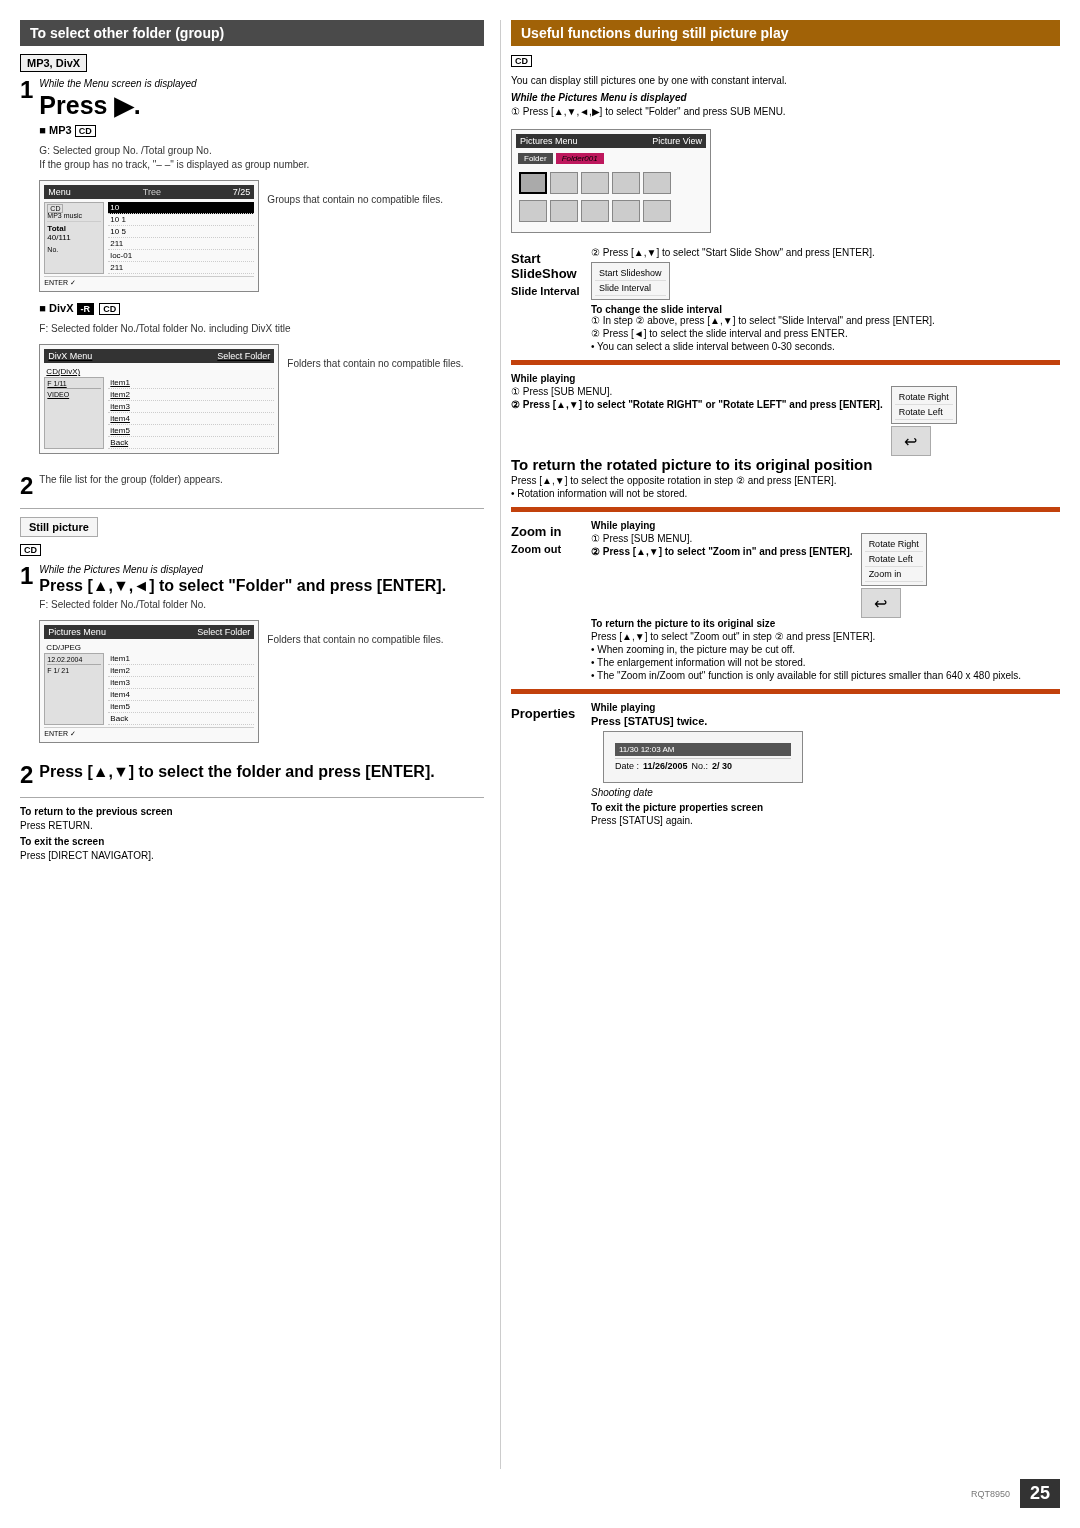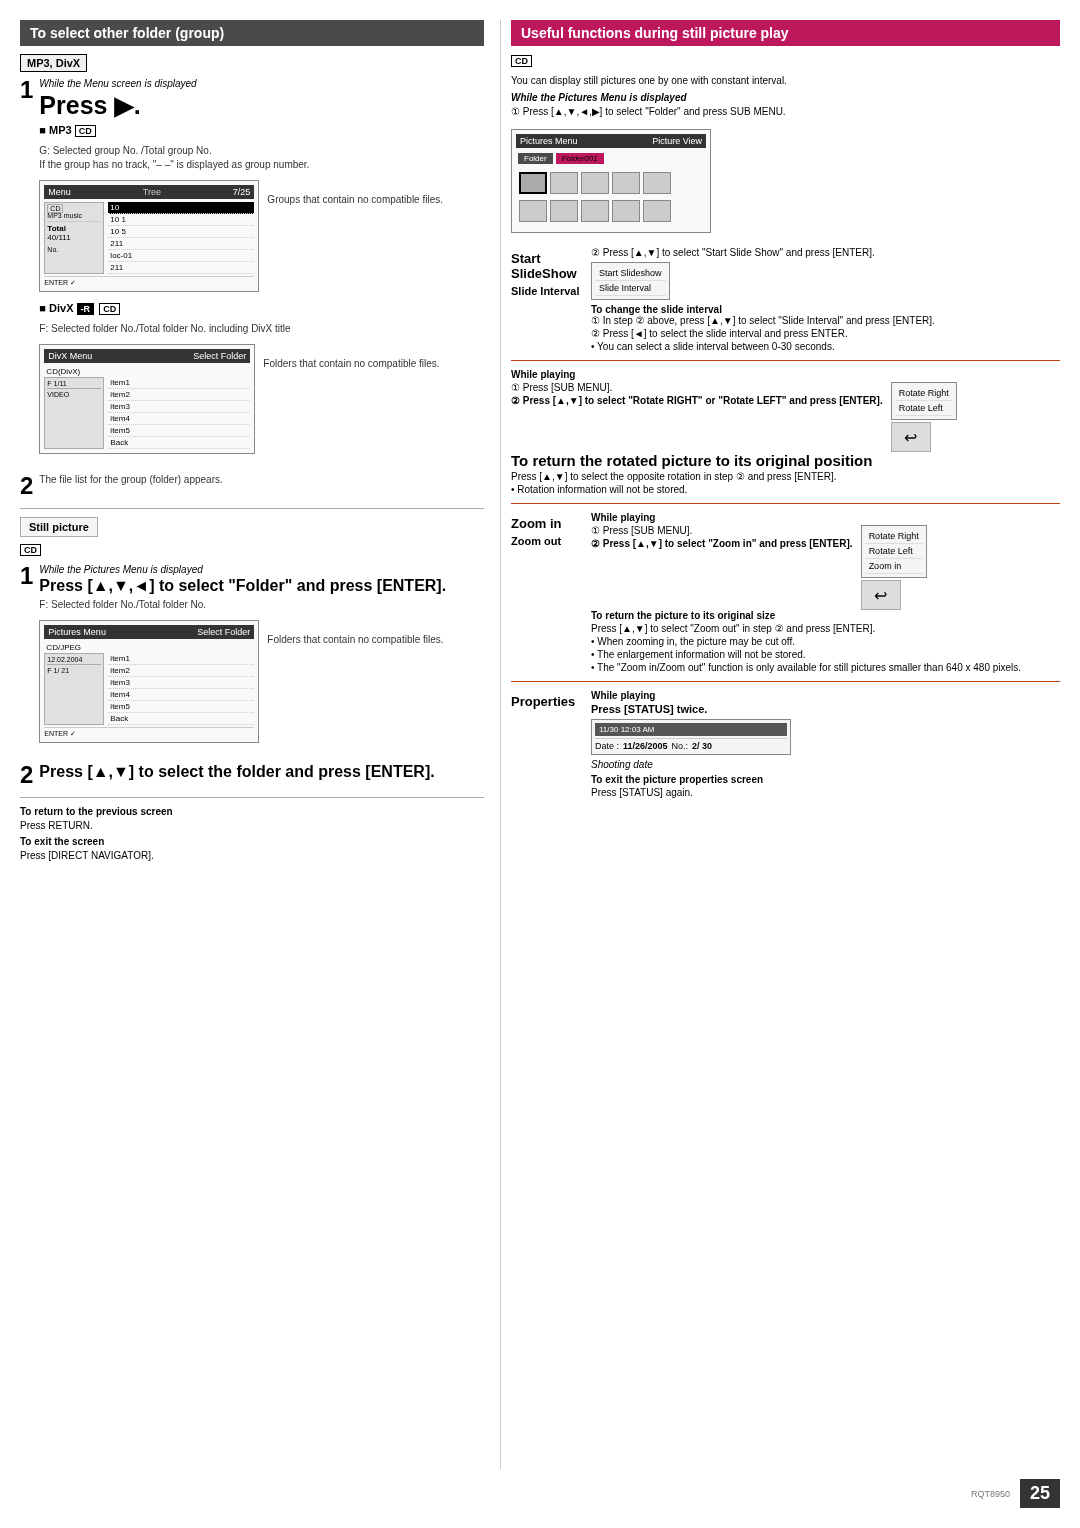--- a/index.html
+++ b/index.html
@@ -41,21 +41,21 @@
     
     .section-header {
       background: #4a4a4a;
       color: #fff;
       font-size: 14px;
       font-weight: bold;
       padding: 5px 10px;
       margin-bottom: 8px;
     }
     .section-header-right {
-      background: #be185d;
+      background: #a16207;
       color: #fff;
       font-size: 14px;
       font-weight: bold;
       padding: 5px 10px;
       margin-bottom: 8px;
     }
     .sub-header {
       font-weight: bold;
       font-size: 11px;
       border: 1px solid #000;
@@ -170,21 +170,21 @@
       font-size: 10px;
     }
     
     .right-intro {
       font-size: 10px;
       margin-bottom: 6px;
     }
     .feature-row {
       display: flex;
       margin-bottom: 8px;
-      border-bottom: 1px solid #c2410c;
+      border-bottom: 5px solid #c2410c;
       padding-bottom: 8px;
     }
     .feature-label {
       width: 80px;
       font-size: 13px;
       font-weight: bold;
       flex-shrink: 0;
       padding-right: 6px;
       padding-top: 4px;
     }
@@ -200,23 +200,23 @@
       display: inline-block;
     }
     .rotate-screen-row {
       padding: 2px 4px;
       border-bottom: 1px solid #ddd;
       font-size: 9px;
     }
     .properties-screen {
       border: 1px solid #888;
       background: #f5f5f5;
-      padding: 3px;
+      padding: 11px;
       font-size: 8px;
-      margin: 4px 0;
+      margin: 4px 12px;
     }
     .page-number {
       position: absolute;
       bottom: 15px;
       right: 25px;
       font-size: 18px;
       font-weight: bold;
       color: #fff;
       background: #333;
       padding: 4px 10px;
@@ -347,21 +347,21 @@
 
           <div style="margin:4px 0;">
             <span style="font-weight:bold;font-size:11px;">■ DivX</span>
             <span class="divx-r-badge">-R</span>
             <span class="cd-badge">CD</span>
           </div>
 
           <div class="note-text">F: Selected folder No./Total folder No. including DivX title</div>
 
           <div style="display:flex; align-items:flex-start; gap:8px; margin:4px 0;">
-            <div class="screen-diagram" style="width:216px;">
+            <div class="screen-diagram" style="width:240px;text-decoration:underline;">
               <div class="screen-header-bar">
                 <span>DivX Menu</span>
                 <span>Select Folder</span>
               </div>
               <div style="font-size:8px;padding:1px 2px;">CD(DivX)</div>
               <div class="screen-body">
                 <div class="screen-left-panel">
                   <div style="font-size:7px;border-bottom:1px solid #aaa;padding-bottom:1px;margin-bottom:2px;">F  1/11</div>
                   <div style="font-size:7px;margin-top:2px;">VIDEO</div>
                 </div>

